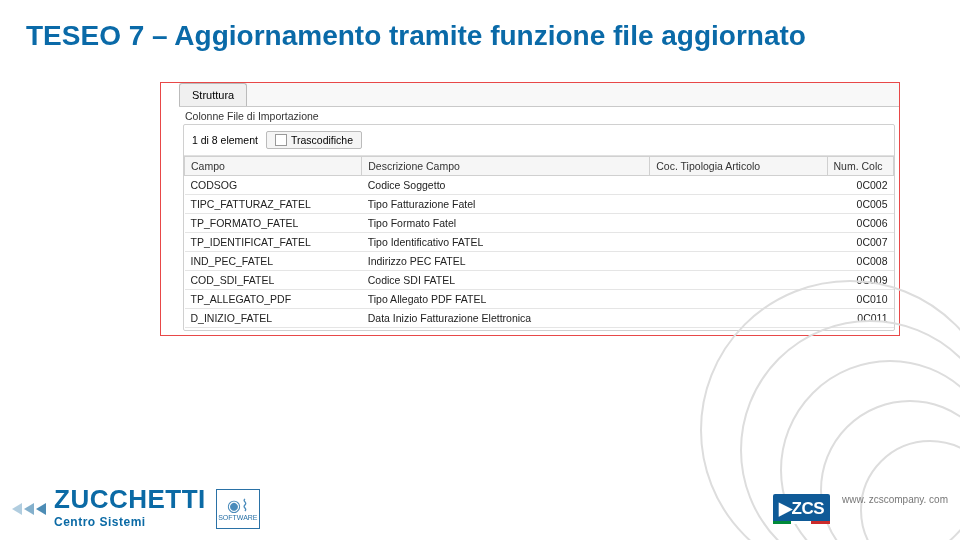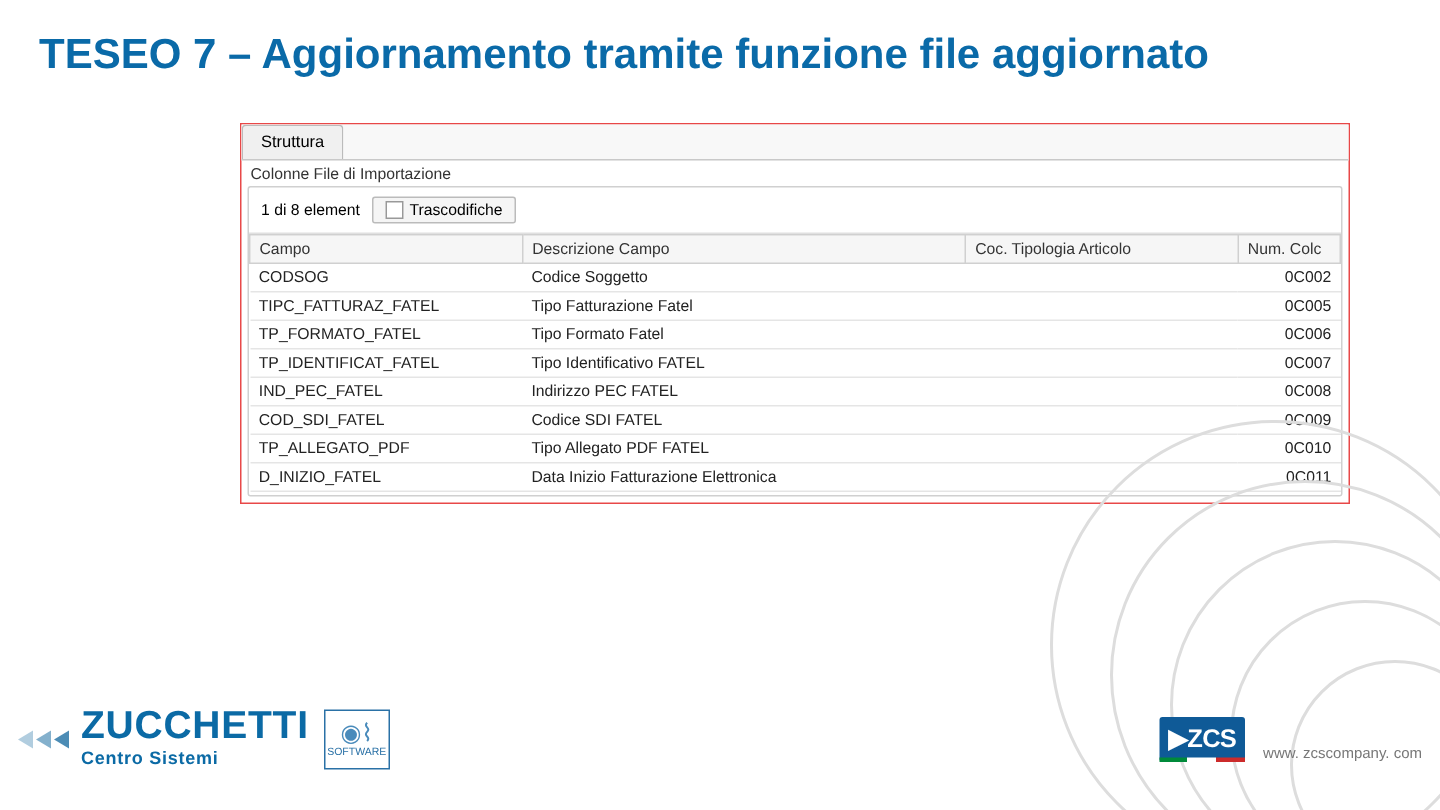--- a/index.html
+++ b/index.html
@@ -17,20 +17,21 @@
     color: #000;
     font-size: 14px;
     padding: 0 0 18px 30px;
   }
 
   .panel {
     margin: 0 60px 0 160px;
     border: 1px solid #e84848;
     background: #fff;
     font-size: 11px;
+    padding-left: 18px;
   }
 
   .tab-strip {
     display: flex;
     border-bottom: 1px solid #c9c9c9;
     background: #f8f8f8;
     height: 24px;
   }
   .tab {
     padding: 4px 12px;
@@ -101,21 +102,21 @@
   }
   .grid td.col-campo { width: 160px; }
   .grid td.col-desc  { width: 260px; }
   .grid td.col-tip   { width: 160px; }
   .grid td.col-num   { width: 60px; text-align: right; }
   .grid th.col-num   { width: 60px; }
 
   
   .footer {
     position: absolute;
-    bottom: 16px; left: 0; right: 0;
+    bottom: 0; left: 0; right: 0;
     height: 62px;
     display: flex;
     align-items: center;
     padding: 0 12px;
   }
   .logo-chevron {
     display: flex; gap: 2px; align-items: center; margin-right: 8px;
   }
   .chevron {
     width: 0; height: 0;
@@ -130,21 +131,21 @@
   .mini-logo {
     margin-left: 10px;
     border: 1px solid #2a71a6;
     width: 44px; height: 40px;
     display:flex; flex-direction:column; align-items:center; justify-content:center;
     font-size: 7px; color:#2a71a6;
   }
   .wifi-icon { font-size:16px; line-height:1; color:#4a8bbb; }
   .right-block {
     margin-left: auto;
-    display: flex; align-items: flex-end; gap: 12px;
+    display: flex; align-items: flex-start; gap: 12px;
   }
   .zcs-badge {
     background: #0f5a97;
     color: #fff;
     font-weight: 800;
     font-size: 17px;
     padding: 4px 6px 2px 6px;
     border-radius: 2px;
     border-bottom: 3px solid;
     border-image: linear-gradient(to right,#008a3a 33%,#fff 33%,#fff 66%,#cc2b2b 66%) 1;

